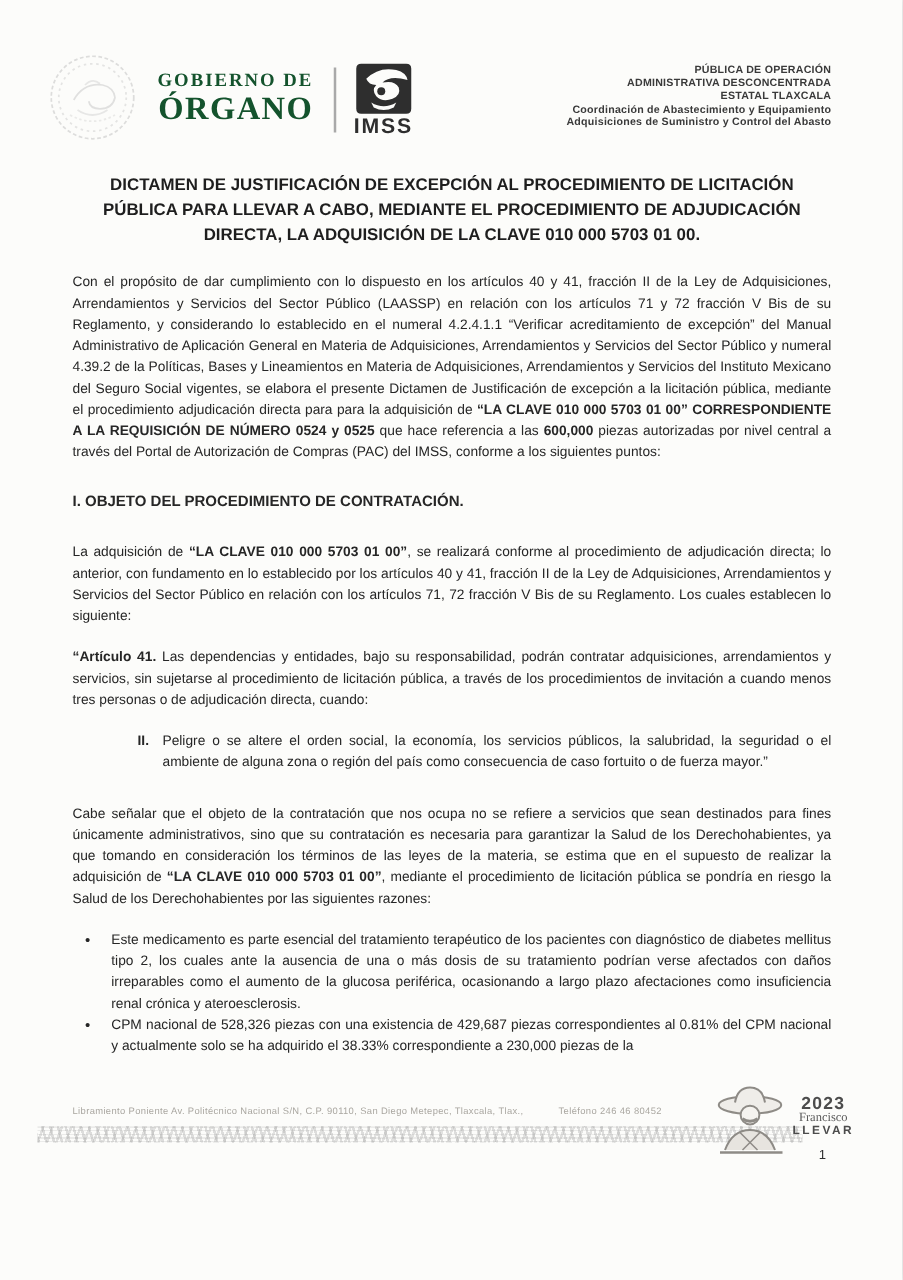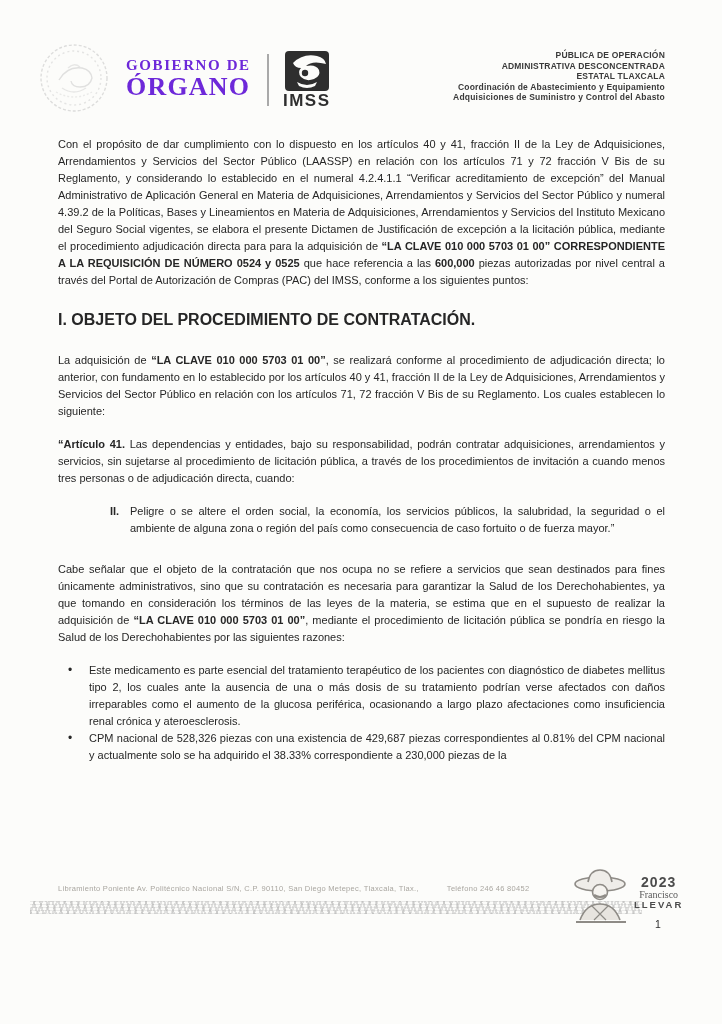--- a/index.html
+++ b/index.html
@@ -12,42 +12,42 @@
     color:#262626;
     overflow:hidden;
     box-shadow:0 0 6px rgba(0,0,0,.25);
   }
   .content{position:absolute;left:58px;right:57px;top:0;}
 
   
   .doc-header{display:flex;justify-content:space-between;align-items:flex-start;margin-top:40px;}
   .brand{display:flex;align-items:center;margin-left:-26px;}
   .seal{width:92px;height:76px;opacity:.55;flex:none;}
-  .gov-text{font-family:"Liberation Serif",serif;font-weight:bold;color:#6d28d9;margin-left:2px;}
+  .gov-text{font-family:"Liberation Serif",serif;font-weight:bold;color:#14532d;margin-left:2px;text-align:right;}
   .gov-line1{font-size:15px;letter-spacing:1.6px;line-height:17px;}
   .gov-line2{font-size:26px;letter-spacing:1.2px;line-height:26px;}
   .hdr-divider{width:2px;height:52px;background:#a9a9a9;margin:4px 14px 0 16px;flex:none;}
   .imss{display:flex;flex-direction:column;align-items:center;margin-top:2px;}
   .imss svg{width:48px;height:44px;}
   .imss-label{font-size:17px;font-weight:bold;letter-spacing:1.5px;color:#2e2e2e;line-height:16px;}
   .org-block{text-align:right;font-size:8.5px;font-weight:bold;line-height:10.5px;color:#3a3a3a;margin-top:10px;letter-spacing:.2px;}
 
   
   .doc-title{
     margin:22px 4px 0 4px;
     text-align:center;
     font-size:13.5px;font-weight:bold;
     line-height:20px;color:#1e1e1e;
   }
 
   
   .body-text{margin-top:20px;font-size:11px;line-height:17px;text-align:justify;}
   .para{margin:0 0 16px 0;}
   .b{font-weight:bold;}
-  .section-heading{font-weight:bold;font-size:16px;margin:22px 0 24px 0;text-align:left;}
+  .section-heading{font-weight:bold;font-size:12px;margin:22px 0 24px 0;text-align:left;}
   .quote-item{display:flex;margin:0 0 24px 52px;}
   .quote-label{flex:none;width:20px;font-weight:bold;}
   .quote-text{flex:1;text-align:justify;}
   .reasons{list-style:none;margin:0;padding:0;}
   .reasons li{position:relative;padding-left:31px;margin:0;text-align:justify;}
   .reasons li::before{content:"•";position:absolute;left:10px;top:0;font-size:12px;}
 
   
   .footer-address{position:absolute;left:58px;top:884px;font-size:7.5px;color:#a9a6a0;letter-spacing:.3px;white-space:nowrap;}
   .footer-phone{margin-left:28px;color:#a9a6a0;}
@@ -101,20 +101,21 @@
       </div>
       <div class="org-block">
         <div>PÚBLICA DE OPERACIÓN</div>
         <div>ADMINISTRATIVA DESCONCENTRADA</div>
         <div>ESTATAL TLAXCALA</div>
         <div>Coordinación de Abastecimiento y Equipamiento</div>
         <div>Adquisiciones de Suministro y Control del Abasto</div>
       </div>
     </header>
 
+    <h1 class="doc-title">DICTAMEN DE JUSTIFICACIÓN DE EXCEPCIÓN AL PROCEDIMIENTO DE LICITACIÓN PÚBLICA PARA LLEVAR A CABO, MEDIANTE EL PROCEDIMIENTO DE ADJUDICACIÓN DIRECTA, LA ADQUISICIÓN DE LA CLAVE 010 000 5703 01 00.</h1>
 
     <main class="body-text">
       <p class="para"><span>Con el propósito de dar cumplimiento con lo dispuesto en los artículos 40 y 41, fracción II de la Ley de Adquisiciones, Arrendamientos y Servicios del Sector Público (LAASSP) en relación con los artículos 71 y 72 fracción V Bis de su Reglamento, y considerando lo establecido en el numeral 4.2.4.1.1 “Verificar acreditamiento de excepción” del Manual Administrativo de Aplicación General en Materia de Adquisiciones, Arrendamientos y Servicios del Sector Público y numeral 4.39.2 de la Políticas, Bases y Lineamientos en Materia de Adquisiciones, Arrendamientos y Servicios del Instituto Mexicano del Seguro Social vigentes, se elabora el presente Dictamen de Justificación de excepción a la licitación pública, mediante el procedimiento adjudicación directa para para la adquisición de </span><span class="b">“LA CLAVE 010 000 5703 01 00” CORRESPONDIENTE A LA REQUISICIÓN DE NÚMERO 0524 y 0525</span><span> que hace referencia a las </span><span class="b">600,000</span><span> piezas autorizadas por nivel central a través del Portal de Autorización de Compras (PAC) del IMSS, conforme a los siguientes puntos:</span></p>
 
       <h2 class="section-heading">I. OBJETO DEL PROCEDIMIENTO DE CONTRATACIÓN.</h2>
 
       <p class="para"><span>La adquisición de </span><span class="b">“LA CLAVE 010 000 5703 01 00”</span><span>, se realizará conforme al procedimiento de adjudicación directa; lo anterior, con fundamento en lo establecido por los artículos 40 y 41, fracción II de la Ley de Adquisiciones, Arrendamientos y Servicios del Sector Público en relación con los artículos 71, 72 fracción V Bis de su Reglamento. Los cuales establecen lo siguiente:</span></p>
 
       <p class="para"><span class="b">“Artículo 41.</span><span> Las dependencias y entidades, bajo su responsabilidad, podrán contratar adquisiciones, arrendamientos y servicios, sin sujetarse al procedimiento de licitación pública, a través de los procedimientos de invitación a cuando menos tres personas o de adjudicación directa, cuando:</span></p>
 

